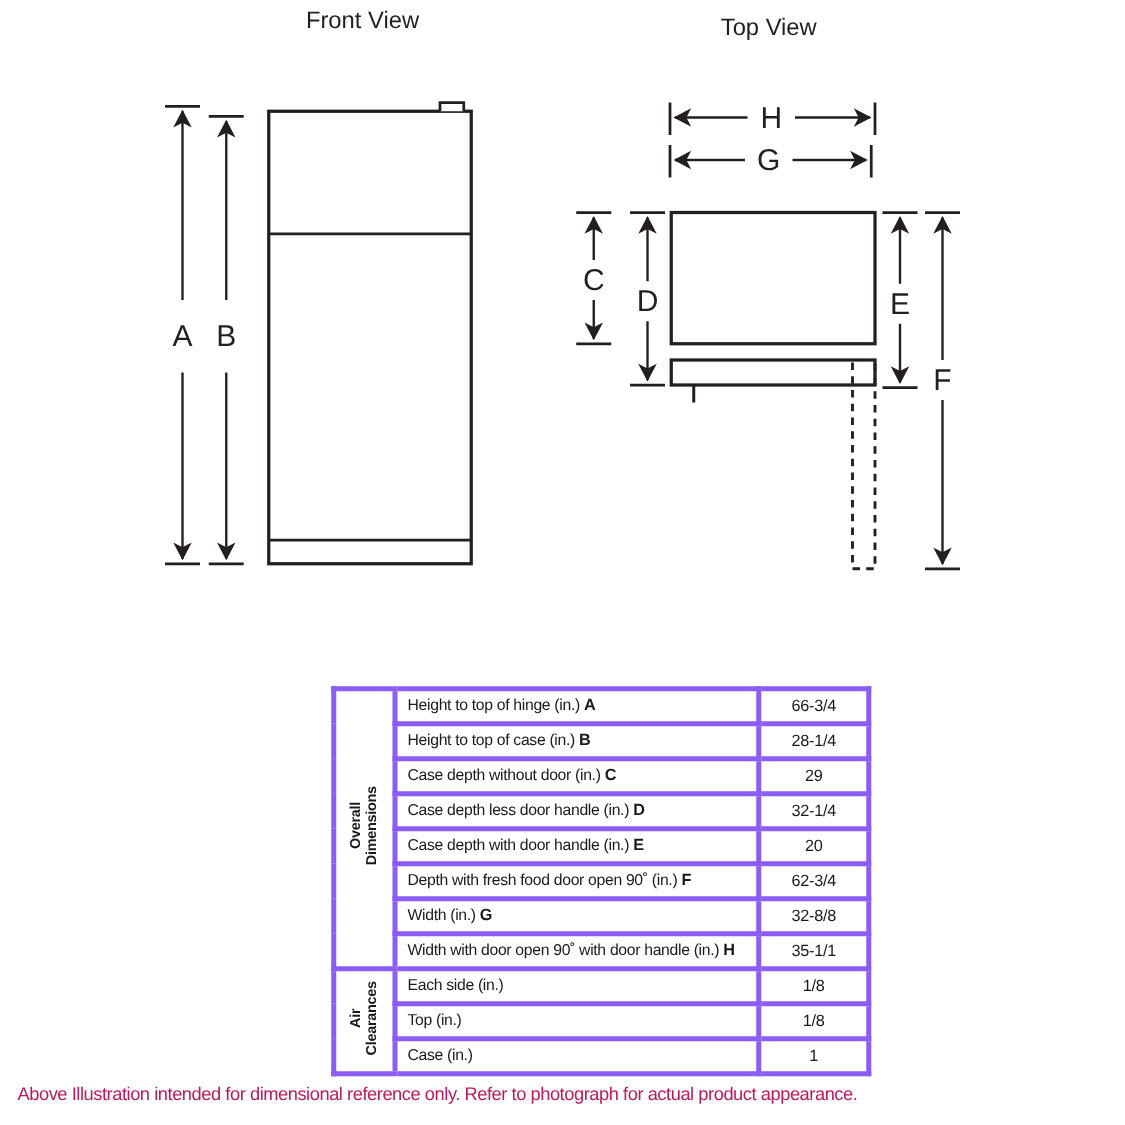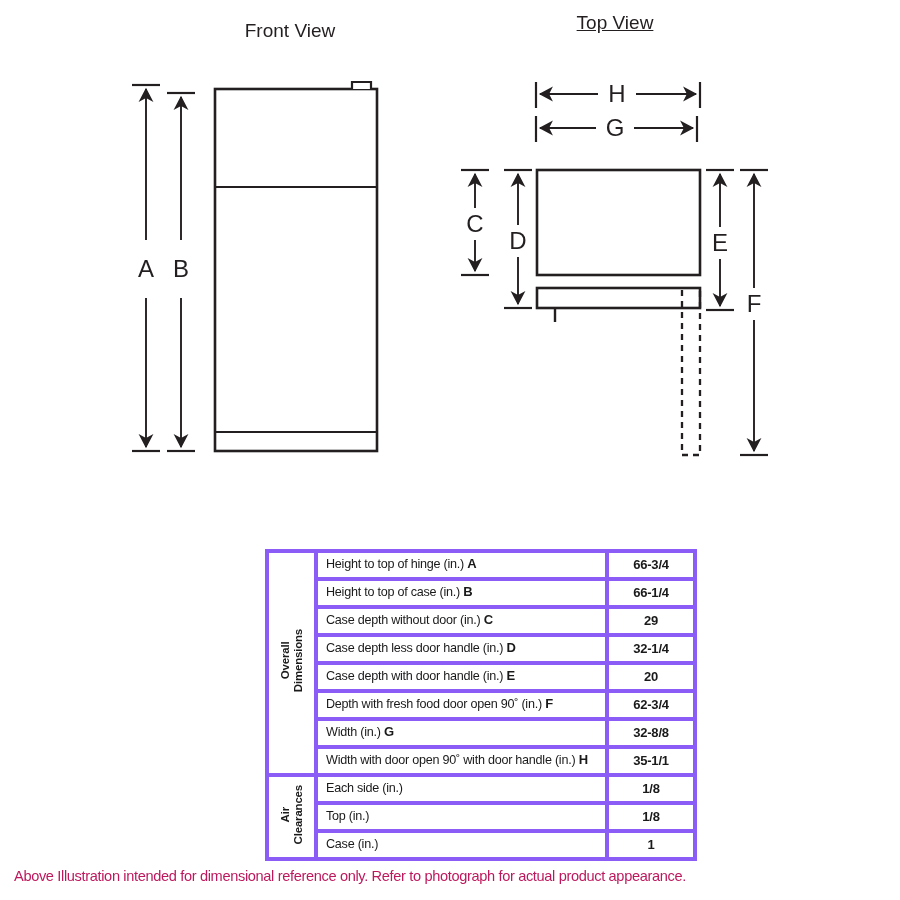--- a/index.html
+++ b/index.html
@@ -17,22 +17,22 @@
   }
 
   
   .view-title {
     position: absolute;
     font-size: 19px;
     color: #231f20;
     text-align: center;
     white-space: nowrap;
   }
-  #front-view-title { left: 180px; top: 20px; width: 220px; }
-  #top-view-title   { left: 510px; top: 12px; width: 210px; text-decoration: underline; }
+  #front-view-title { left: 180px; top: 6px; width: 220px; }
+  #top-view-title   { left: 510px; top: 12px; width: 210px; }
 
   
   #drawing {
     position: absolute;
     left: 0;
     top: 0;
     width: 900px;
     height: 520px;
   }
 
@@ -75,21 +75,21 @@
     padding: 4px 0 5px 8px !important;
     letter-spacing: -0.25px;
     white-space: nowrap;
     line-height: 1.05;
   }
   .label-cell b { font-weight: bold; font-size: 13px; }
   .value-cell {
     width: 84px;
     border-left: 2.5px solid #000 !important;
     text-align: center;
-    font-weight: bold;
+    font-weight: normal;
     font-size: 13px;
     letter-spacing: -0.2px;
     padding: 4px 0 5px 0 !important;
   }
   tr.group-end td { border-bottom: 2.5px solid #000; }
 
   
   #footnote {
     position: absolute;
     left: 14px;
@@ -201,21 +201,21 @@
 <table id="spec-table">
   <tbody id="spec-tbody">
       <tr>
         <td class="grp-cell" rowspan="8"><span class="grp-inner">Overall
 Dimensions</span></td>
         <td class="label-cell">Height to top of hinge (in.) <b>A</b></td>
         <td class="value-cell">66-3/4</td>
       </tr>
       <tr>
         <td class="label-cell">Height to top of case (in.) <b>B</b></td>
-        <td class="value-cell">66-1/4</td>
+        <td class="value-cell">28-1/4</td>
       </tr>
       <tr>
         <td class="label-cell">Case depth without door (in.) <b>C</b></td>
         <td class="value-cell">29</td>
       </tr>
       <tr>
         <td class="label-cell">Case depth less door handle (in.) <b>D</b></td>
         <td class="value-cell">32-1/4</td>
       </tr>
       <tr>

